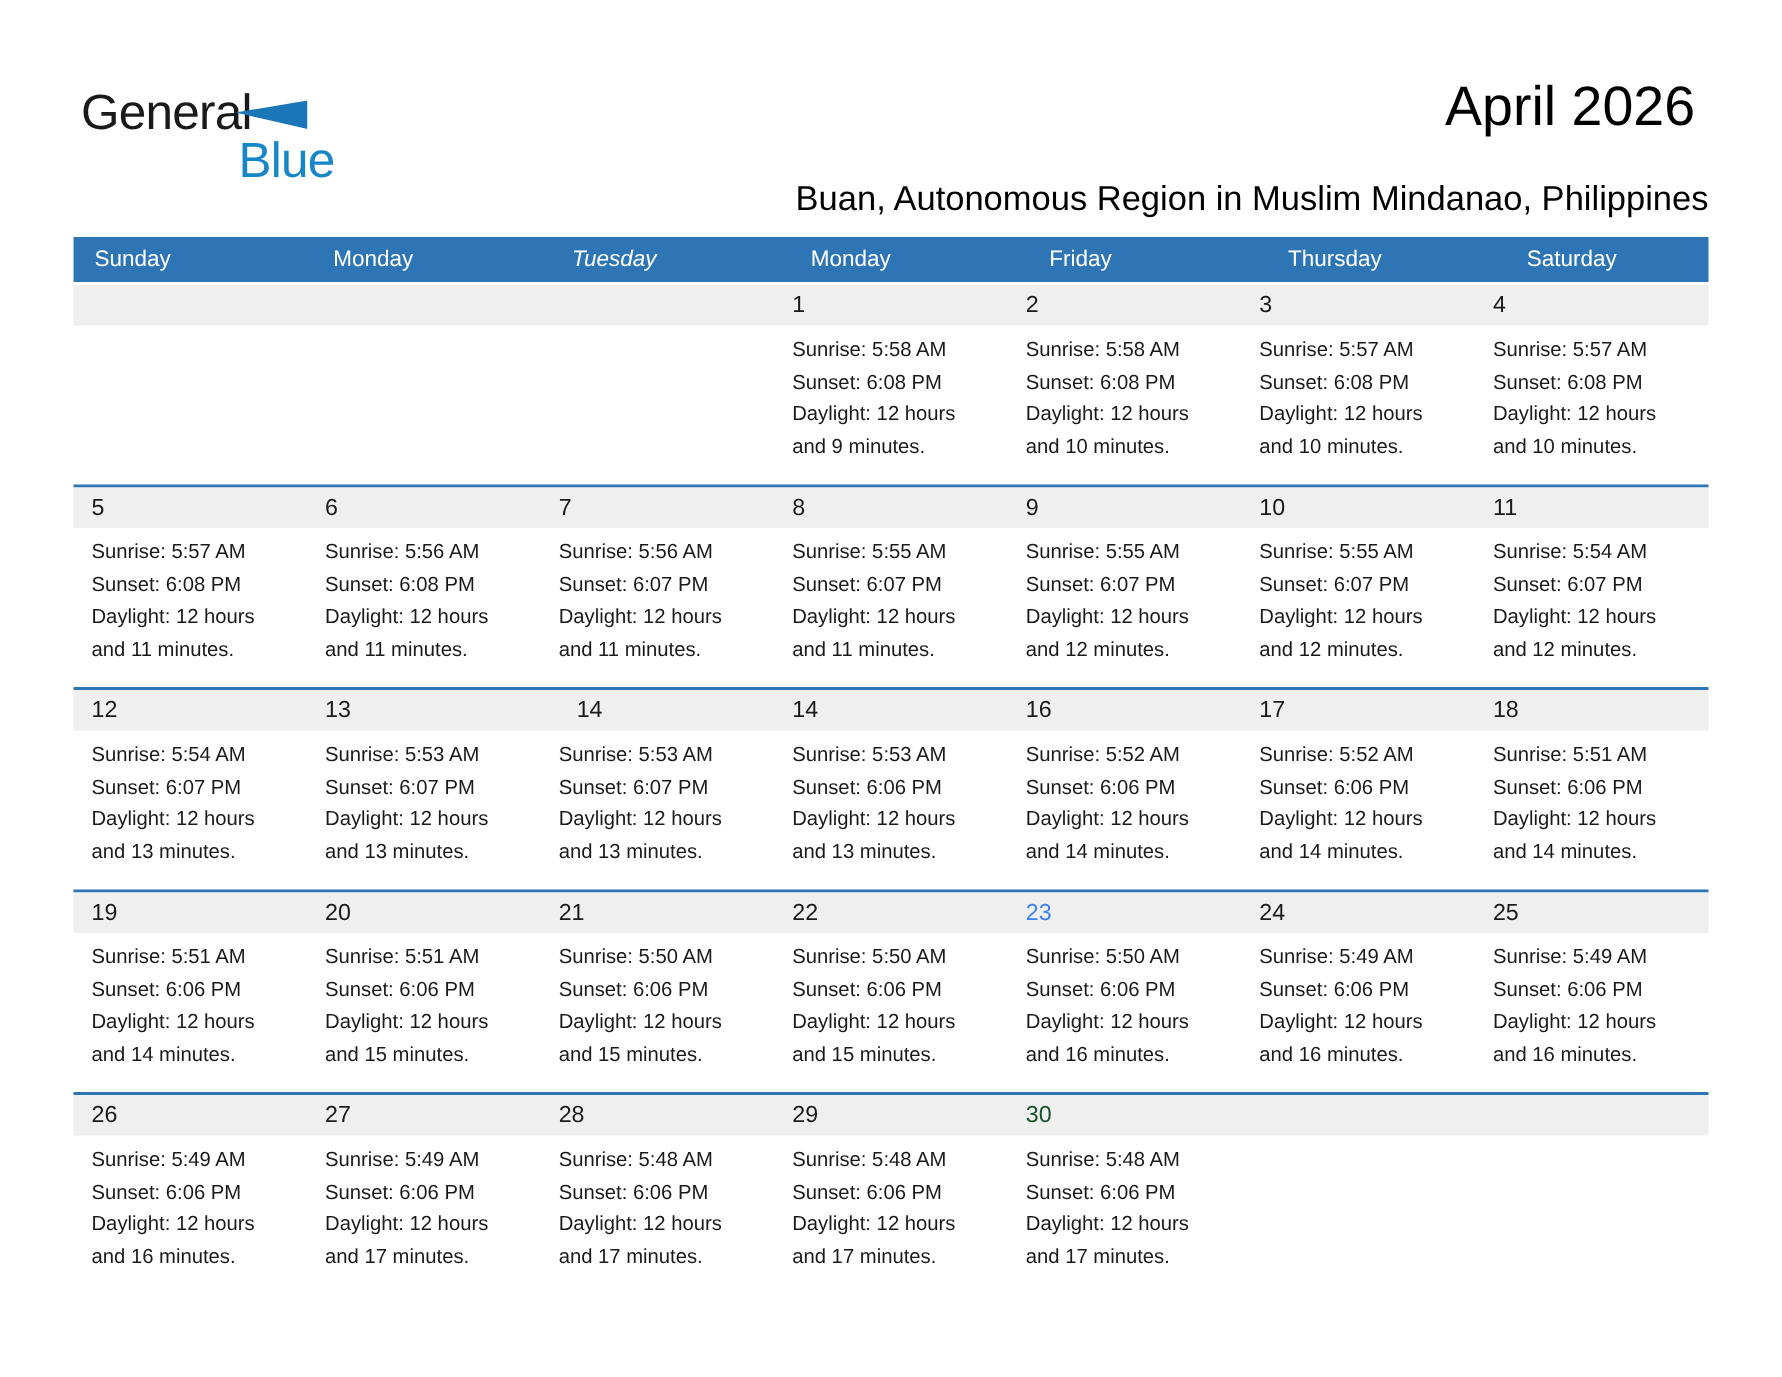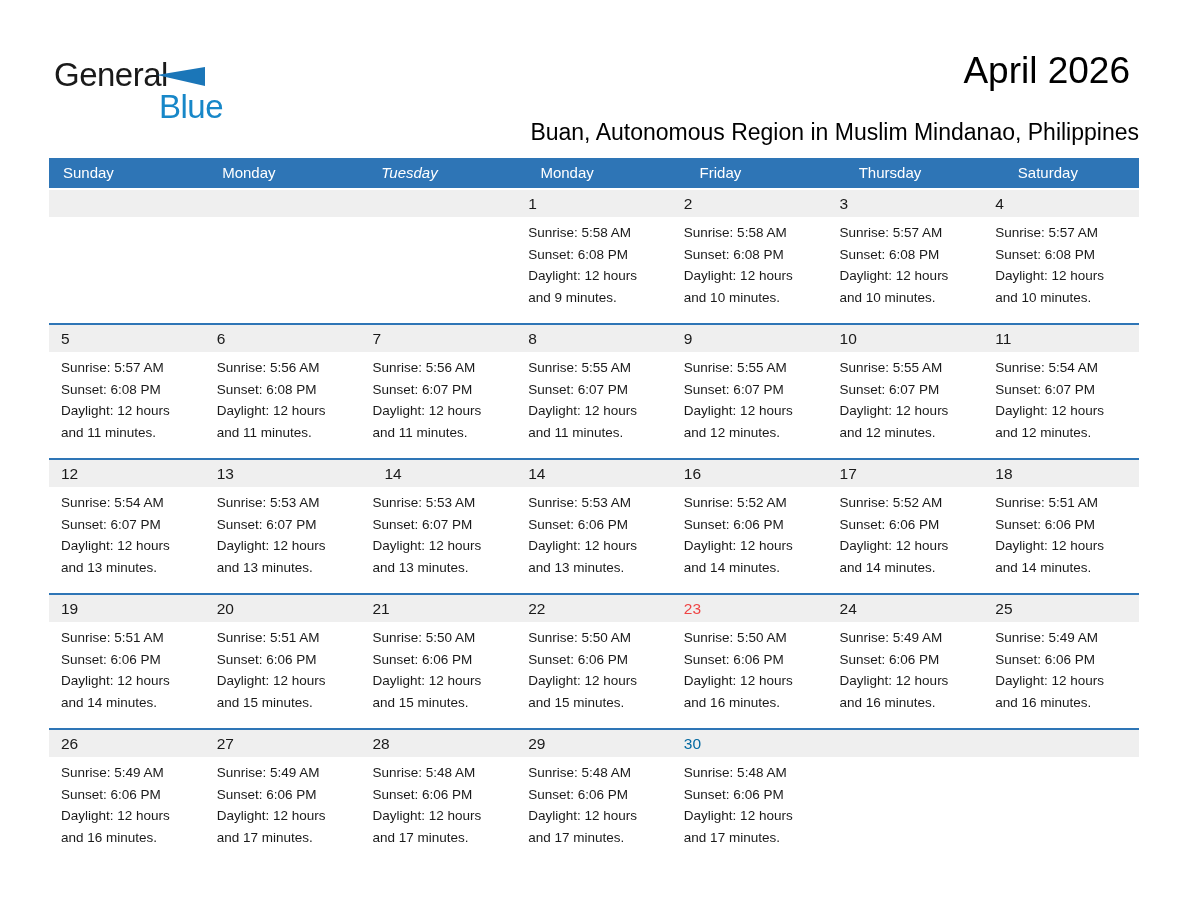--- a/index.html
+++ b/index.html
@@ -269,21 +269,21 @@
             <div class="day-cell">
               <div class="day-num" style="color: rgb(26, 26, 26);">22</div>
               <div class="day-lines">
                 <div class="day-line" style="color: rgb(26, 26, 26);">Sunrise: 5:50 AM</div>
                 <div class="day-line" style="color: rgb(26, 26, 26);">Sunset: 6:06 PM</div>
                 <div class="day-line" style="color: rgb(26, 26, 26);">Daylight: 12 hours</div>
                 <div class="day-line" style="color: rgb(26, 26, 26);">and 15 minutes.</div>
               </div>
             </div>
             <div class="day-cell">
-              <div class="day-num" style="color: #ef4444;">23</div>
+              <div class="day-num" style="color: #3b82f6;">23</div>
               <div class="day-lines">
                 <div class="day-line" style="color: rgb(26, 26, 26);">Sunrise: 5:50 AM</div>
                 <div class="day-line" style="color: rgb(26, 26, 26);">Sunset: 6:06 PM</div>
                 <div class="day-line" style="color: rgb(26, 26, 26);">Daylight: 12 hours</div>
                 <div class="day-line" style="color: rgb(26, 26, 26);">and 16 minutes.</div>
               </div>
             </div>
             <div class="day-cell">
               <div class="day-num" style="color: rgb(26, 26, 26);">24</div>
               <div class="day-lines">
@@ -337,21 +337,21 @@
             <div class="day-cell">
               <div class="day-num" style="color: rgb(26, 26, 26);">29</div>
               <div class="day-lines">
                 <div class="day-line" style="color: rgb(26, 26, 26);">Sunrise: 5:48 AM</div>
                 <div class="day-line" style="color: rgb(26, 26, 26);">Sunset: 6:06 PM</div>
                 <div class="day-line" style="color: rgb(26, 26, 26);">Daylight: 12 hours</div>
                 <div class="day-line" style="color: rgb(26, 26, 26);">and 17 minutes.</div>
               </div>
             </div>
             <div class="day-cell">
-              <div class="day-num" style="color: #0369a1;">30</div>
+              <div class="day-num" style="color: #14532d;">30</div>
               <div class="day-lines">
                 <div class="day-line" style="color: rgb(26, 26, 26);">Sunrise: 5:48 AM</div>
                 <div class="day-line" style="color: rgb(26, 26, 26);">Sunset: 6:06 PM</div>
                 <div class="day-line" style="color: rgb(26, 26, 26);">Daylight: 12 hours</div>
                 <div class="day-line" style="color: rgb(26, 26, 26);">and 17 minutes.</div>
               </div>
             </div>
             <div class="day-cell"></div>
             <div class="day-cell"></div>
           </div>

